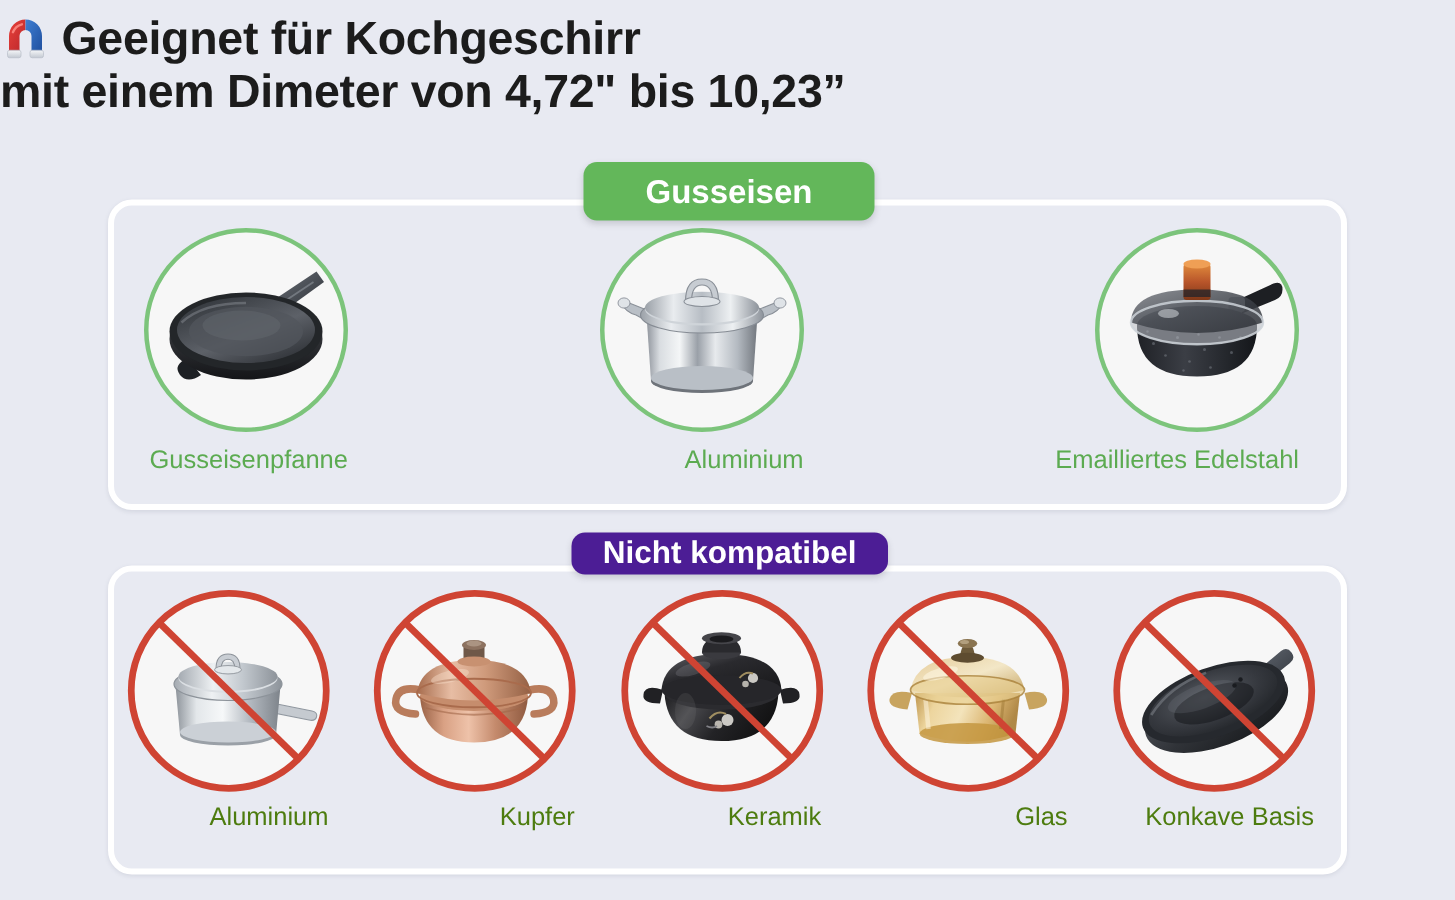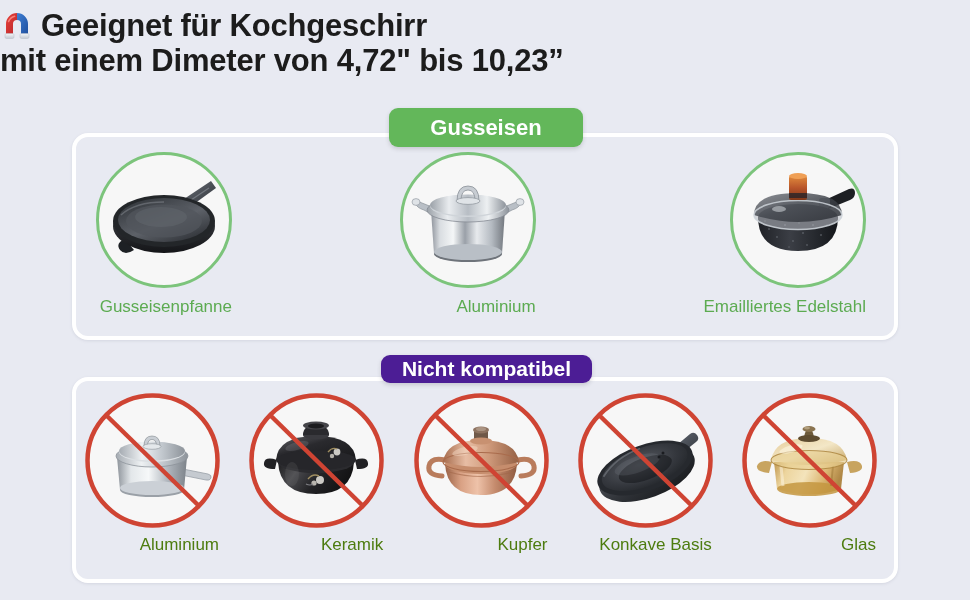--- a/index.html
+++ b/index.html
@@ -337,20 +337,66 @@
         </svg>
       </div>
       <div class="item-label label-no label-pad-no">Aluminium</div>
     </div>
 
     <div class="item">
       <div class="item-art">
         <div class="ring-no">
           <svg class="art-svg" width="133" height="133" viewBox="0 0 133 133">
             <defs>
+              <linearGradient id="cuBody" x1="0" y1="0" x2="1" y2="0">
+                <stop offset="0" stop-color="#9a6246"></stop>
+                  <stop offset="0.22" stop-color="#d9a184"></stop>
+                <stop offset="0.45" stop-color="#eec2a9"></stop>
+                  <stop offset="0.7" stop-color="#c48a6c"></stop>
+                <stop offset="1" stop-color="#8f5a40"></stop>
+              </linearGradient>
+              <linearGradient id="cuLid" x1="0" y1="0" x2="1" y2="0">
+                <stop offset="0" stop-color="#a76c4d"></stop>
+                  <stop offset="0.3" stop-color="#e7bda4"></stop>
+                <stop offset="0.6" stop-color="#cf9a7b"></stop>
+                  <stop offset="1" stop-color="#946044"></stop>
+              </linearGradient>
+            </defs>
+
+            <path d="M30 66 q-14 -3 -16 6 q-2 9 13 10" fill="none" stroke="#b97c5c" stroke-width="5" stroke-linecap="round"></path>
+            <path d="M103 66 q14 -3 16 6 q2 9 -13 10" fill="none" stroke="#b97c5c" stroke-width="5" stroke-linecap="round"></path>
+
+            <path d="M30 70 q2 31 36 31 q34 0 36 -31 Z" fill="url(#cuBody)"></path>
+            <ellipse cx="66" cy="70" rx="36" ry="10" fill="#c68d6d"></ellipse>
+
+            <path d="M28 68 q3 -22 38 -22 q35 0 38 22 q-38 10 -76 0 Z" fill="url(#cuLid)"></path>
+            <ellipse cx="66" cy="68" rx="38" ry="9.5" fill="none" stroke="#a96b4c" stroke-width="1.2"></ellipse>
+            <ellipse cx="50" cy="57" rx="13" ry="4" fill="#f6dbc7" opacity=".45" transform="rotate(-14 50 57)"></ellipse>
+
+            <rect x="59" y="36" width="14" height="11" rx="2" fill="#6f5848"></rect>
+            <ellipse cx="66" cy="36" rx="8" ry="3.4" fill="#8d7260"></ellipse>
+            <ellipse cx="66" cy="47" rx="11" ry="3.4" fill="#c89171"></ellipse>
+            <ellipse cx="66" cy="35" rx="5" ry="2" fill="#c0ab99" opacity=".6"></ellipse>
+
+            <path d="M34 78 q32 9 64 0" stroke="#a2674a" stroke-width="1.2" fill="none" opacity=".6"></path>
+          </svg>
+        </div>
+        <svg class="prohibit" viewBox="0 0 139 139">
+          <circle cx="69.5" cy="69.5" r="65" fill="none" stroke="#cf4433" stroke-width="4.5"></circle>
+          <line x1="24" y1="25" x2="115" y2="114" stroke="#cf4433" stroke-width="4.5"></line>
+        </svg>
+      </div>
+      <div class="item-label label-no label-pad-no">Kupfer</div>
+    </div>
+
+    <div class="item">
+      <div class="item-art">
+        <div class="ring-no">
+          <svg class="art-svg" width="133" height="133" viewBox="0 0 133 133">
+            <defs>
               <linearGradient id="ceramBody" x1="0" y1="0" x2="1" y2="0.3">
                 <stop offset="0" stop-color="#1b1b1d"></stop>
                   <stop offset="0.3" stop-color="#4a4a4e"></stop>
                 <stop offset="0.62" stop-color="#232326"></stop>
                   <stop offset="1" stop-color="#131314"></stop>
               </linearGradient>
               <linearGradient id="ceramLid" x1="0.1" y1="0" x2="0.9" y2="1">
                 <stop offset="0" stop-color="#5a5a5f"></stop>
                   <stop offset="0.35" stop-color="#2a2a2e"></stop>
                 <stop offset="1" stop-color="#161618"></stop>
@@ -391,59 +437,59 @@
         </svg>
       </div>
       <div class="item-label label-no label-pad-no">Keramik</div>
     </div>
 
     <div class="item">
       <div class="item-art">
         <div class="ring-no">
           <svg class="art-svg" width="133" height="133" viewBox="0 0 133 133">
             <defs>
-              <linearGradient id="cuBody" x1="0" y1="0" x2="1" y2="0">
-                <stop offset="0" stop-color="#9a6246"></stop>
-                  <stop offset="0.22" stop-color="#d9a184"></stop>
-                <stop offset="0.45" stop-color="#eec2a9"></stop>
-                  <stop offset="0.7" stop-color="#c48a6c"></stop>
-                <stop offset="1" stop-color="#8f5a40"></stop>
-              </linearGradient>
-              <linearGradient id="cuLid" x1="0" y1="0" x2="1" y2="0">
-                <stop offset="0" stop-color="#a76c4d"></stop>
-                  <stop offset="0.3" stop-color="#e7bda4"></stop>
-                <stop offset="0.6" stop-color="#cf9a7b"></stop>
-                  <stop offset="1" stop-color="#946044"></stop>
-              </linearGradient>
-            </defs>
-
-            <path d="M30 66 q-14 -3 -16 6 q-2 9 13 10" fill="none" stroke="#b97c5c" stroke-width="5" stroke-linecap="round"></path>
-            <path d="M103 66 q14 -3 16 6 q2 9 -13 10" fill="none" stroke="#b97c5c" stroke-width="5" stroke-linecap="round"></path>
-
-            <path d="M30 70 q2 31 36 31 q34 0 36 -31 Z" fill="url(#cuBody)"></path>
-            <ellipse cx="66" cy="70" rx="36" ry="10" fill="#c68d6d"></ellipse>
-
-            <path d="M28 68 q3 -22 38 -22 q35 0 38 22 q-38 10 -76 0 Z" fill="url(#cuLid)"></path>
-            <ellipse cx="66" cy="68" rx="38" ry="9.5" fill="none" stroke="#a96b4c" stroke-width="1.2"></ellipse>
-            <ellipse cx="50" cy="57" rx="13" ry="4" fill="#f6dbc7" opacity=".45" transform="rotate(-14 50 57)"></ellipse>
-
-            <rect x="59" y="36" width="14" height="11" rx="2" fill="#6f5848"></rect>
-            <ellipse cx="66" cy="36" rx="8" ry="3.4" fill="#8d7260"></ellipse>
-            <ellipse cx="66" cy="47" rx="11" ry="3.4" fill="#c89171"></ellipse>
-            <ellipse cx="66" cy="35" rx="5" ry="2" fill="#c0ab99" opacity=".6"></ellipse>
-
-            <path d="M34 78 q32 9 64 0" stroke="#a2674a" stroke-width="1.2" fill="none" opacity=".6"></path>
+              <linearGradient id="glBody" x1="0" y1="0" x2="1" y2="0.2">
+                <stop offset="0" stop-color="#b98c3c" stop-opacity=".9"></stop>
+                <stop offset="0.22" stop-color="#ecd296" stop-opacity=".92"></stop>
+                <stop offset="0.5" stop-color="#f3e2b6" stop-opacity=".92"></stop>
+                <stop offset="0.78" stop-color="#d9b066" stop-opacity=".92"></stop>
+                <stop offset="1" stop-color="#a87c33" stop-opacity=".9"></stop>
+              </linearGradient>
+              <linearGradient id="glLid" x1="0" y1="0" x2="1" y2="1">
+                <stop offset="0" stop-color="#e3c488" stop-opacity=".85"></stop>
+                <stop offset="0.5" stop-color="#f2e3bb" stop-opacity=".8"></stop>
+                <stop offset="1" stop-color="#b88f40" stop-opacity=".85"></stop>
+              </linearGradient>
+            </defs>
+
+            <path d="M29 68 q-13 -3 -15 4 q-1 6 12 7 Z" fill="#c29a4e" opacity=".9"></path>
+            <path d="M104 68 q13 -3 15 4 q1 6 -12 7 Z" fill="#c29a4e" opacity=".9"></path>
+
+            <path d="M31 68 L34 95 q32 11 64 0 L101 68 Z" fill="url(#glBody)"></path>
+            <ellipse cx="66" cy="95" rx="32" ry="7" fill="#c4973f" opacity=".85"></ellipse>
+            <path d="M38 72 L40 92" stroke="#fdf4df" stroke-width="3" opacity=".55"></path>
+            <path d="M90 72 L88 92" stroke="#8a6422" stroke-width="2" opacity=".35"></path>
+
+            <path d="M28 66 q4 -22 38 -22 q34 0 38 22 q-38 10 -76 0 Z" fill="url(#glLid)"></path>
+            <ellipse cx="66" cy="66" rx="38" ry="9.5" fill="#e8cf92" opacity=".65"></ellipse>
+            <ellipse cx="66" cy="66" rx="38" ry="9.5" fill="none" stroke="#a9813a" stroke-width="1.1" opacity=".8"></ellipse>
+            <ellipse cx="48" cy="55" rx="12" ry="3.6" fill="#fff8e6" opacity=".55" transform="rotate(-16 48 55)"></ellipse>
+
+            <path d="M61 44 q1 -9 5 -9 q4 0 5 9 Z" fill="#6d5a3a"></path>
+            <ellipse cx="66" cy="35" rx="6.5" ry="3" fill="#8a7450"></ellipse>
+            <ellipse cx="66" cy="44.5" rx="11" ry="3.4" fill="#5e4c30"></ellipse>
+            <ellipse cx="64" cy="34" rx="3" ry="1.4" fill="#c3b291" opacity=".7"></ellipse>
           </svg>
         </div>
         <svg class="prohibit" viewBox="0 0 139 139">
           <circle cx="69.5" cy="69.5" r="65" fill="none" stroke="#cf4433" stroke-width="4.5"></circle>
           <line x1="24" y1="25" x2="115" y2="114" stroke="#cf4433" stroke-width="4.5"></line>
         </svg>
       </div>
-      <div class="item-label label-no label-pad-no">Kupfer</div>
+      <div class="item-label label-no label-pad-no">Glas</div>
     </div>
 
     <div class="item">
       <div class="item-art">
         <div class="ring-no">
           <svg class="art-svg" width="133" height="133" viewBox="0 0 133 133">
             <defs>
               <linearGradient id="wokOut" x1="0.1" y1="0" x2="0.9" y2="1">
                 <stop offset="0" stop-color="#55585f"></stop>
                   <stop offset="0.5" stop-color="#303338"></stop>
@@ -477,61 +523,15 @@
           </svg>
         </div>
         <svg class="prohibit" viewBox="0 0 139 139">
           <circle cx="69.5" cy="69.5" r="65" fill="none" stroke="#cf4433" stroke-width="4.5"></circle>
           <line x1="24" y1="25" x2="115" y2="114" stroke="#cf4433" stroke-width="4.5"></line>
         </svg>
       </div>
       <div class="item-label label-no label-pad-no">Konkave Basis</div>
     </div>
 
-    <div class="item">
-      <div class="item-art">
-        <div class="ring-no">
-          <svg class="art-svg" width="133" height="133" viewBox="0 0 133 133">
-            <defs>
-              <linearGradient id="glBody" x1="0" y1="0" x2="1" y2="0.2">
-                <stop offset="0" stop-color="#b98c3c" stop-opacity=".9"></stop>
-                <stop offset="0.22" stop-color="#ecd296" stop-opacity=".92"></stop>
-                <stop offset="0.5" stop-color="#f3e2b6" stop-opacity=".92"></stop>
-                <stop offset="0.78" stop-color="#d9b066" stop-opacity=".92"></stop>
-                <stop offset="1" stop-color="#a87c33" stop-opacity=".9"></stop>
-              </linearGradient>
-              <linearGradient id="glLid" x1="0" y1="0" x2="1" y2="1">
-                <stop offset="0" stop-color="#e3c488" stop-opacity=".85"></stop>
-                <stop offset="0.5" stop-color="#f2e3bb" stop-opacity=".8"></stop>
-                <stop offset="1" stop-color="#b88f40" stop-opacity=".85"></stop>
-              </linearGradient>
-            </defs>
-
-            <path d="M29 68 q-13 -3 -15 4 q-1 6 12 7 Z" fill="#c29a4e" opacity=".9"></path>
-            <path d="M104 68 q13 -3 15 4 q1 6 -12 7 Z" fill="#c29a4e" opacity=".9"></path>
-
-            <path d="M31 68 L34 95 q32 11 64 0 L101 68 Z" fill="url(#glBody)"></path>
-            <ellipse cx="66" cy="95" rx="32" ry="7" fill="#c4973f" opacity=".85"></ellipse>
-            <path d="M38 72 L40 92" stroke="#fdf4df" stroke-width="3" opacity=".55"></path>
-            <path d="M90 72 L88 92" stroke="#8a6422" stroke-width="2" opacity=".35"></path>
-
-            <path d="M28 66 q4 -22 38 -22 q34 0 38 22 q-38 10 -76 0 Z" fill="url(#glLid)"></path>
-            <ellipse cx="66" cy="66" rx="38" ry="9.5" fill="#e8cf92" opacity=".65"></ellipse>
-            <ellipse cx="66" cy="66" rx="38" ry="9.5" fill="none" stroke="#a9813a" stroke-width="1.1" opacity=".8"></ellipse>
-            <ellipse cx="48" cy="55" rx="12" ry="3.6" fill="#fff8e6" opacity=".55" transform="rotate(-16 48 55)"></ellipse>
-
-            <path d="M61 44 q1 -9 5 -9 q4 0 5 9 Z" fill="#6d5a3a"></path>
-            <ellipse cx="66" cy="35" rx="6.5" ry="3" fill="#8a7450"></ellipse>
-            <ellipse cx="66" cy="44.5" rx="11" ry="3.4" fill="#5e4c30"></ellipse>
-            <ellipse cx="64" cy="34" rx="3" ry="1.4" fill="#c3b291" opacity=".7"></ellipse>
-          </svg>
-        </div>
-        <svg class="prohibit" viewBox="0 0 139 139">
-          <circle cx="69.5" cy="69.5" r="65" fill="none" stroke="#cf4433" stroke-width="4.5"></circle>
-          <line x1="24" y1="25" x2="115" y2="114" stroke="#cf4433" stroke-width="4.5"></line>
-        </svg>
-      </div>
-      <div class="item-label label-no label-pad-no">Glas</div>
-    </div>
-
   </div>
 
 </div>
 
 </body></html>

